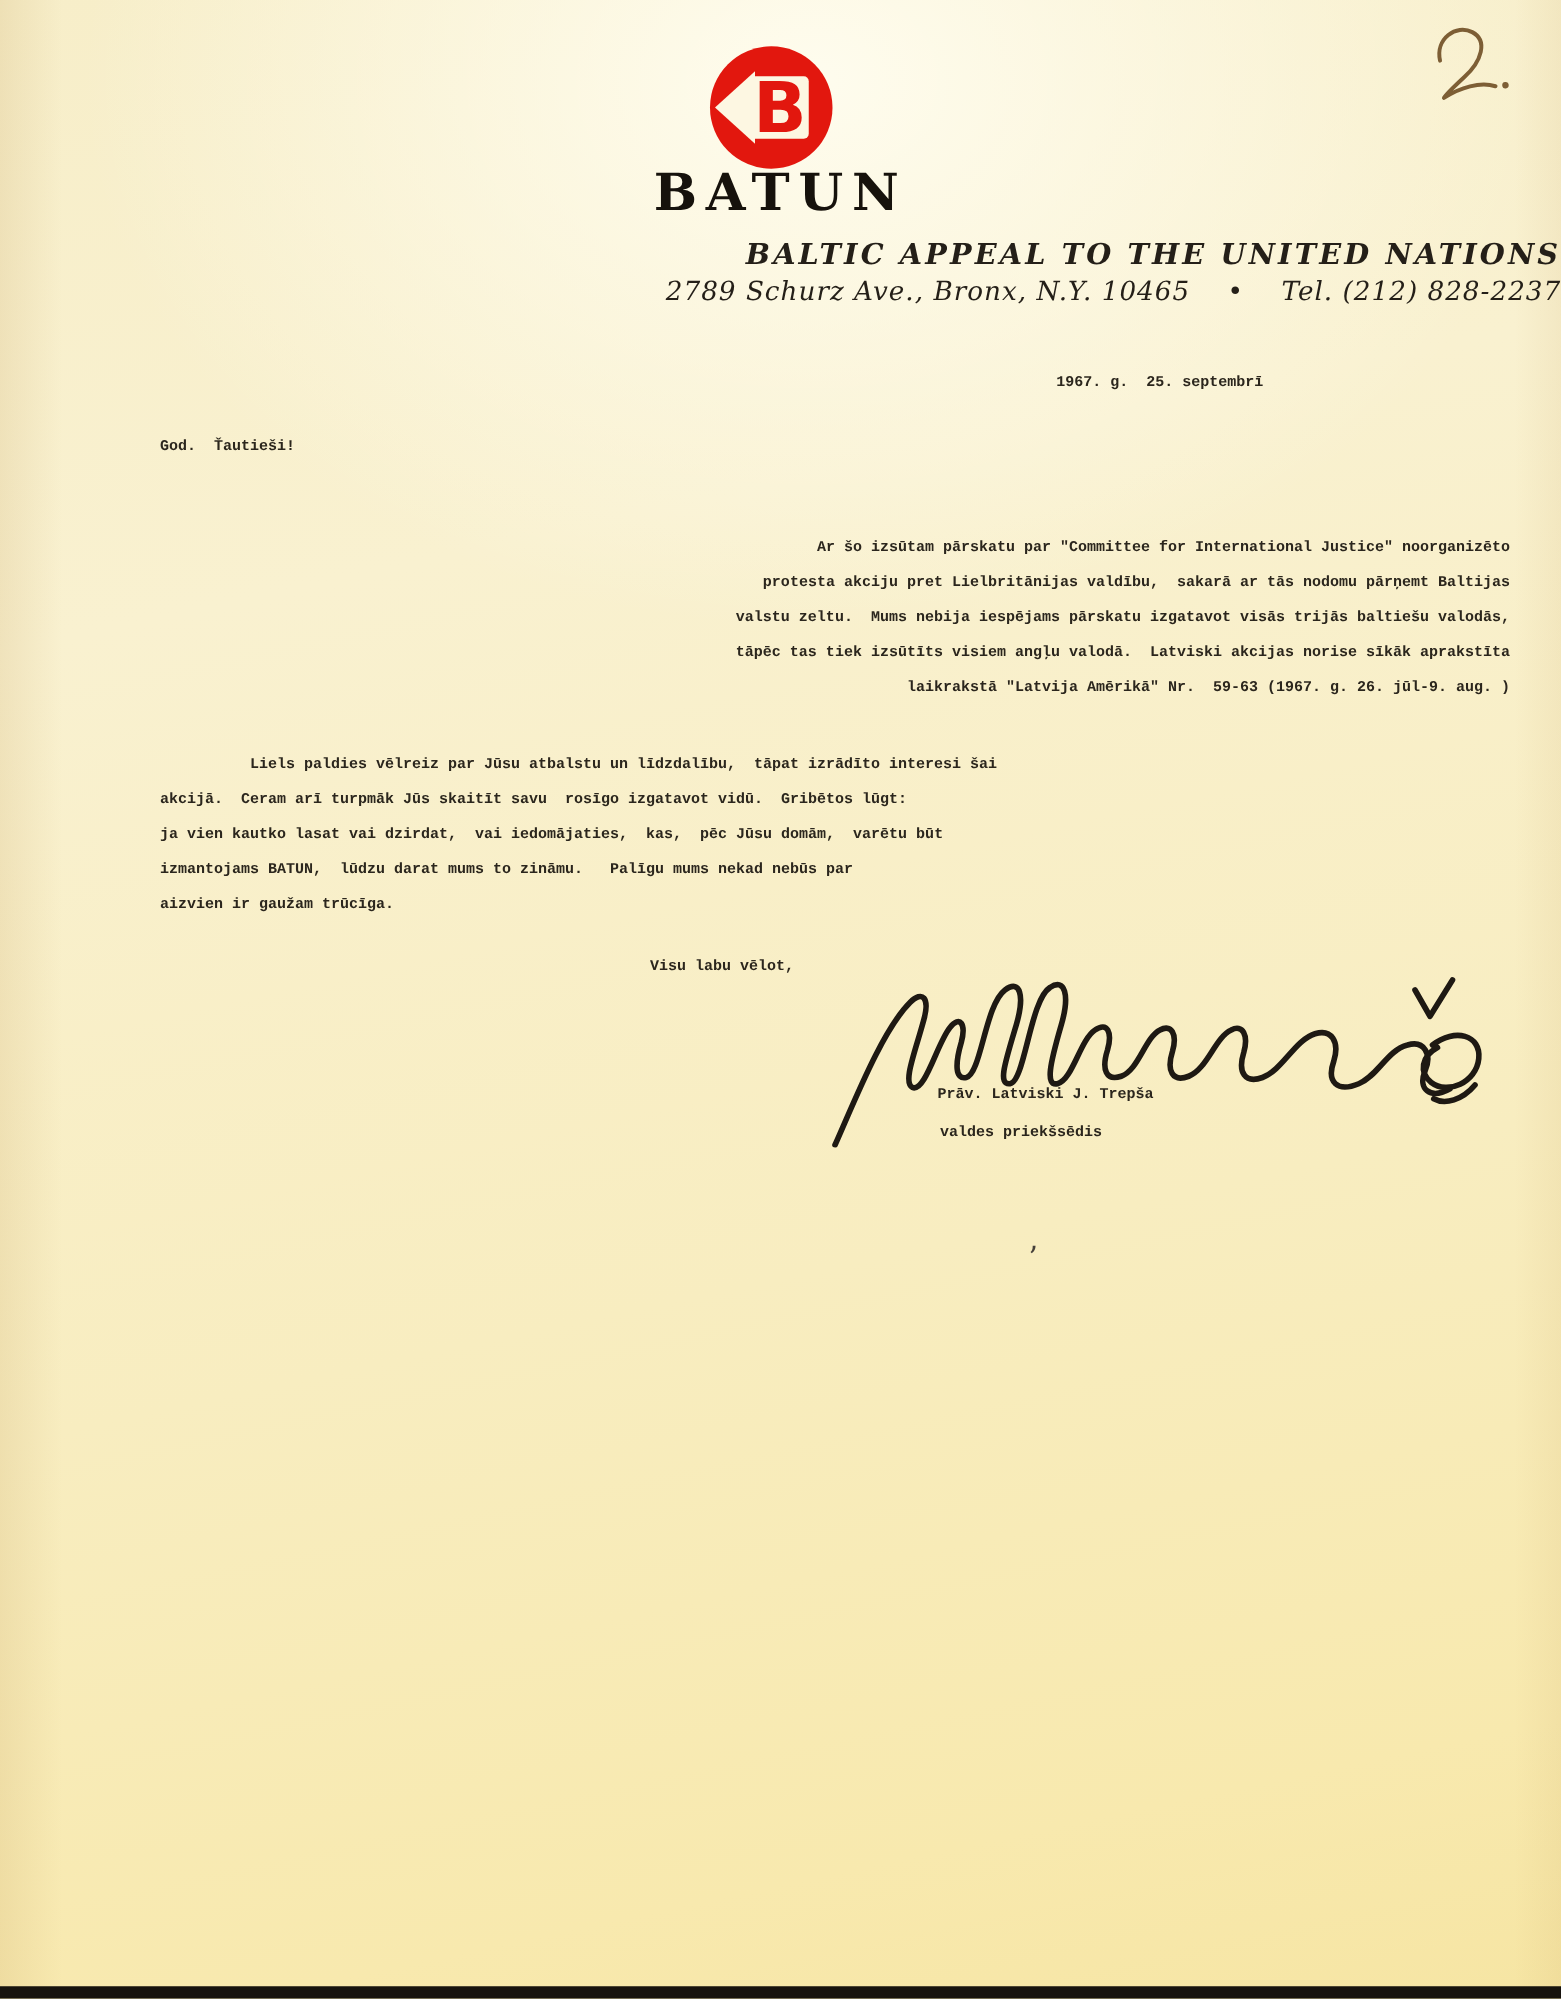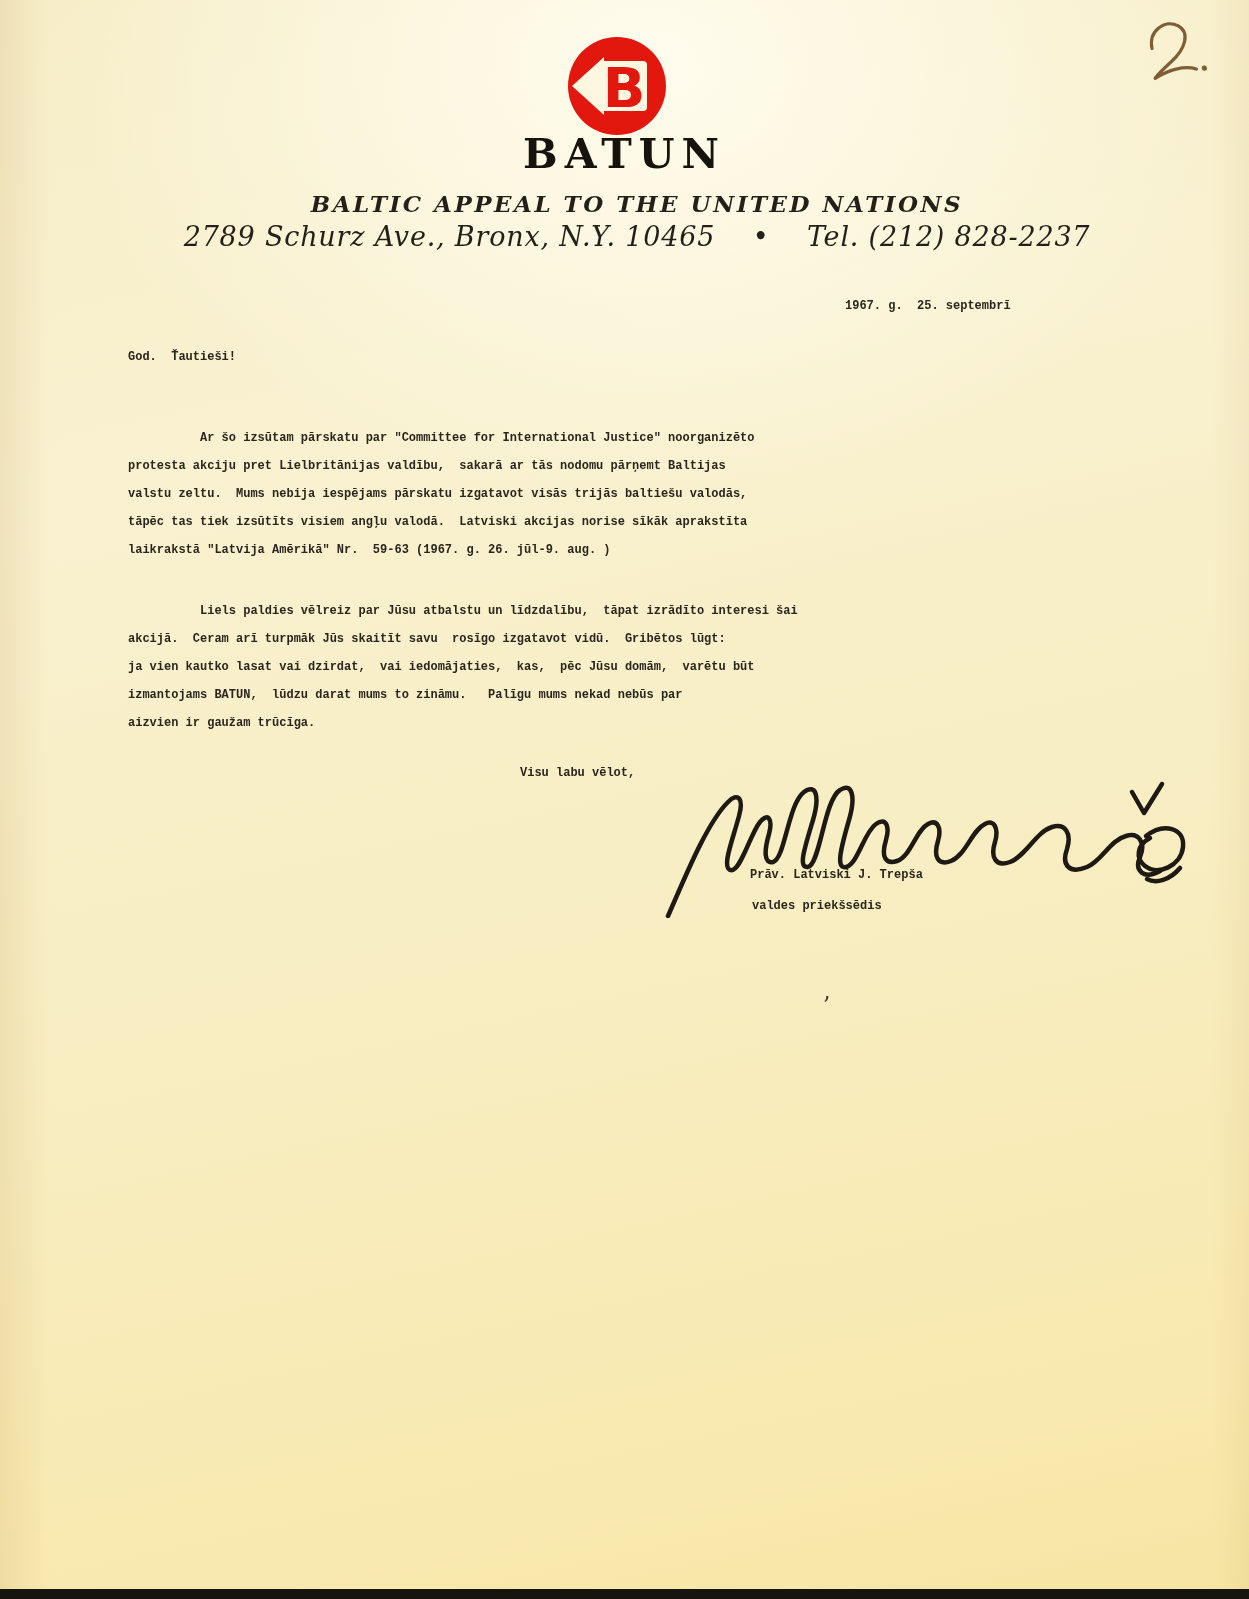--- a/index.html
+++ b/index.html
@@ -22,21 +22,21 @@
     color:#2b261d;
     white-space:pre;
     letter-spacing:0px;
   }
   .bodyline { height:28px; line-height:28px; }
   .ind { padding-left:72px; }
   .headline-serif {
     font-family:"DejaVu Serif","Liberation Serif",serif;
     font-style:italic;
     color:#241f18;
-    text-align:center;
+    text-align:right;
     white-space:pre;
     margin-left:25px;
   }
   .orgname {
     font-family:"DejaVu Serif","Liberation Serif",serif;
     font-weight:bold;
     font-size:41px;
     letter-spacing:7px;
     color:#16120c;
     text-align:center;
@@ -59,27 +59,27 @@
   <svg class="abs" style="left:566px; top:36px;" width="102" height="100" viewBox="0 0 100 100">
     <circle cx="50" cy="50" r="49" fill="#e2170e"></circle>
     <polygon points="5,50 37,21 37,79" fill="#fdf7e2"></polygon>
     <rect x="32" y="25" width="48" height="50" rx="4" fill="#fdf7e2"></rect>
     <text x="57" y="51" text-anchor="middle" dominant-baseline="central" font-family="DejaVu Sans, Liberation Sans, sans-serif" font-weight="bold" font-size="56" fill="#e2170e">B</text>
   </svg>
 
   <div class="abs orgname" style="left:0; right:0; top:130px;">BATUN</div>
 
   <div class="abs headline-serif" style="left:0; right:0; top:190px; font-size:23px; letter-spacing:2.5px; font-weight:600;">BALTIC APPEAL TO THE UNITED NATIONS</div>
-  <div class="abs headline-serif" style="left:0; right:0; top:221px; font-size:27px; letter-spacing:0.8px;">2789 Schurz Ave., Bronx, N.Y. 10465    •    Tel. (212) 828-2237</div>
+  <div class="abs headline-serif" style="left:0; right:0; top:221px; font-size:21px; letter-spacing:0.8px;">2789 Schurz Ave., Bronx, N.Y. 10465    •    Tel. (212) 828-2237</div>
 
   <div class="abs mono" style="left:845px; top:299px;">1967. g.  25. septembrī</div>
 
   <div class="abs mono" style="left:128px; top:350px;">God.  Ťautieši!</div>
 
-  <div class="abs" style="left:128px; top:424px; width:1080px;">
+  <div class="abs" style="left:128px; top:424px; width:1080px;text-align:right;">
     <div class="mono bodyline ind">Ar šo izsūtam pārskatu par "Committee for International Justice" noorganizēto</div>
     <div class="mono bodyline">protesta akciju pret Lielbritānijas valdību,  sakarā ar tās nodomu pārņemt Baltijas</div>
     <div class="mono bodyline">valstu zeltu.  Mums nebija iespējams pārskatu izgatavot visās trijās baltiešu valodās,</div>
     <div class="mono bodyline">tāpēc tas tiek izsūtīts visiem angļu valodā.  Latviski akcijas norise sīkāk aprakstīta</div>
     <div class="mono bodyline">laikrakstā "Latvija Amērikā" Nr.  59-63 (1967. g. 26. jūl-9. aug. )</div>
   </div>
 
   <div class="abs" style="left:128px; top:597px; width:1080px;">
     <div class="mono bodyline ind">Liels paldies vēlreiz par Jūsu atbalstu un līdzdalību,  tāpat izrādīto interesi šai</div>
     <div class="mono bodyline">akcijā.  Ceram arī turpmāk Jūs skaitīt savu  rosīgo izgatavot vidū.  Gribētos lūgt:</div>

